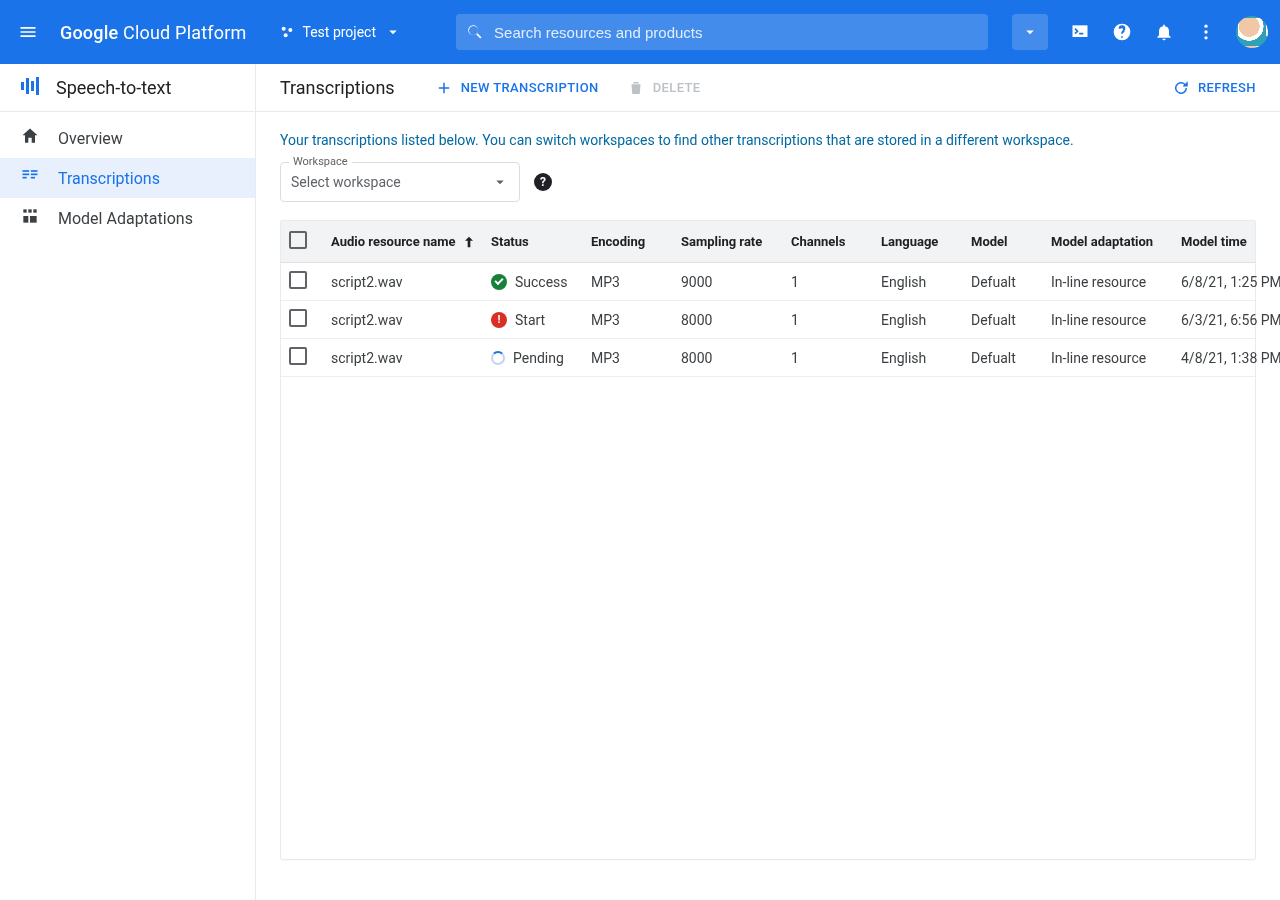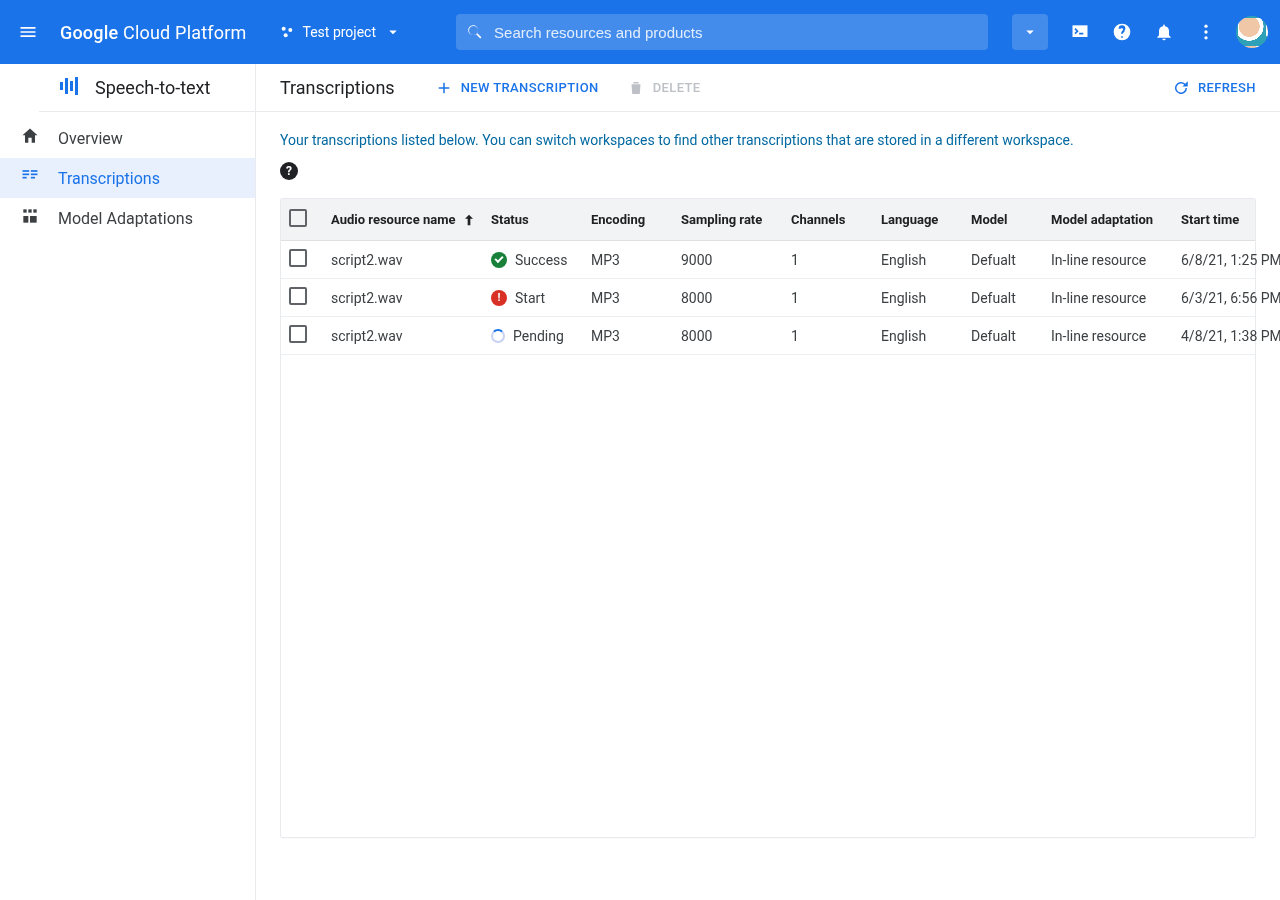--- a/index.html
+++ b/index.html
@@ -92,21 +92,20 @@
     border-right: 1px solid #e8eaed;
     display:flex; flex-direction: column;
   }
   .sb-title {
     height: 48px;
     display:flex; align-items:center;
     gap: 14px;
     padding: 0 18px;
     border-bottom: 1px solid #e8eaed;
     font-size: 18px;
-    margin-left: 39px;
   }
   .sb-logo svg { fill:#1a73e8; }
   .sb-list { padding-top: 6px; }
   .sb-item {
     height: 40px;
     display:flex; align-items:center;
     gap: 18px;
     padding: 0 20px;
     cursor: pointer;
     font-size: 16px;
@@ -372,20 +371,27 @@
             <path d="M17.65 6.35A8 8 0 1020 12h-2a6 6 0 11-1.76-4.24L14 10h7V3l-3.35 3.35z"></path>
           </svg>
         <span>REFRESH</span>
       </div>
     </div>
 
     <div class="page-body">
       <div class="intro">Your transcriptions listed below. You can switch workspaces to find other transcriptions that are stored in a different workspace.</div>
 
       <div class="workspace-row">
+        <div class="ws-field">
+          <span class="ws-label">Workspace</span>
+          <span class="ws-value">Select workspace</span>
+          <svg width="18" height="18" viewBox="0 0 24 24" fill="#5f6368">
+              <path d="M7 10l5 5 5-5z"></path>
+            </svg>
+        </div>
         <div class="help-dot">?</div>
       </div>
 
       <div class="table-shell">
         <table>
           <colgroup>
             <col class="chk">
               <col style="width:160px">
               <col style="width:100px">
               <col style="width:90px">
@@ -402,21 +408,21 @@
           <th><span class="th-sort">Audio resource name<svg width="16" height="16" viewBox="0 0 24 24" fill="#202124">
                       <path d="M12 4l6 6h-4v10h-4V10H6z"></path>
                     </svg></span></th>
                 <th>Status</th>
                 <th>Encoding</th>
                 <th>Sampling rate</th>
                 <th>Channels</th>
                 <th>Language</th>
                 <th>Model</th>
                 <th>Model adaptation</th>
-                <th>Start time</th>
+                <th>Model time</th>
               </tr>
             </thead>
           <tbody id="tbody">
               <tr>
     <td><span class="cb"></span></td>
     <td>script2.wav</td>
     <td>
                   <div class="status-cell">
                     <span class="ic-success"></span>
                     <span>Success</span>

